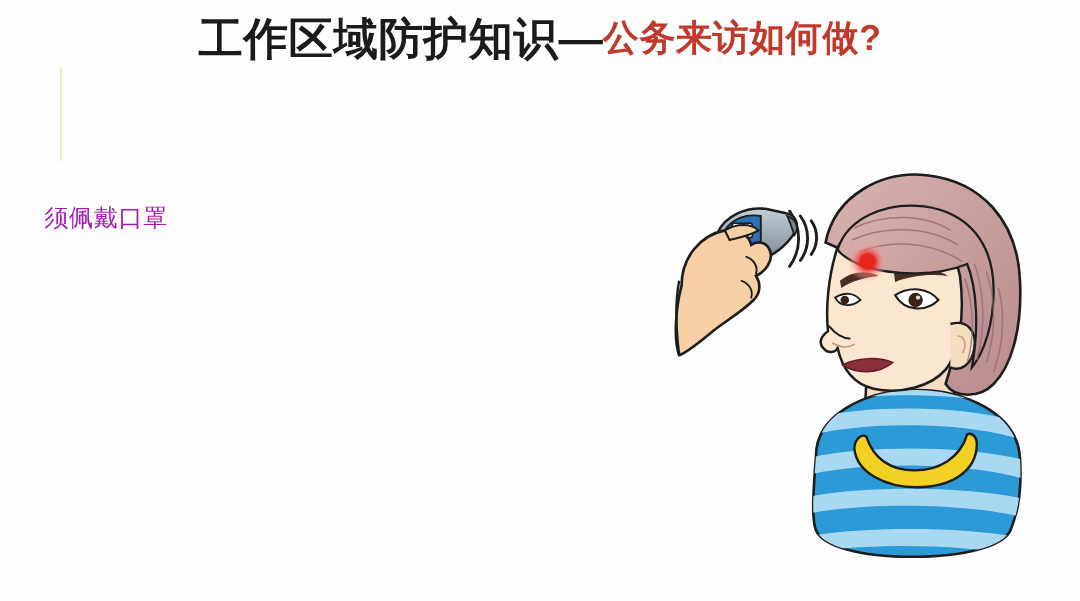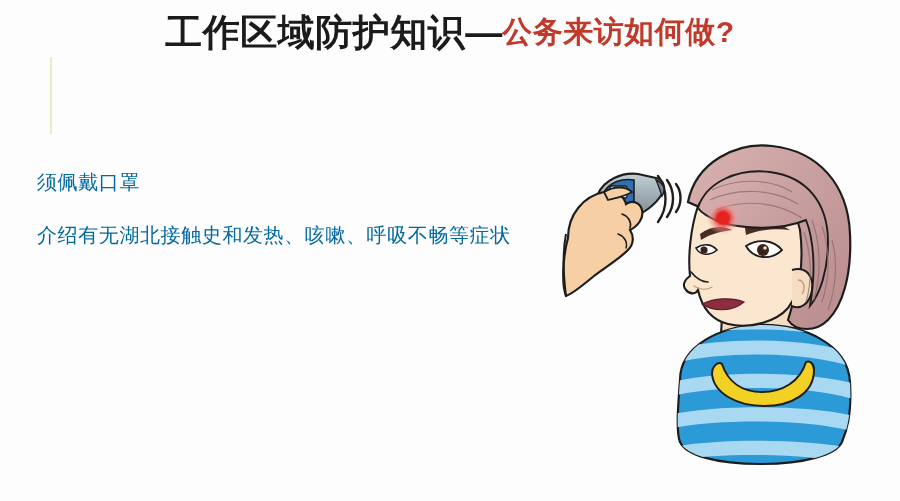--- a/index.html
+++ b/index.html
@@ -61,21 +61,21 @@
 
   
   #body-lines {
     position: absolute;
     left: 37px;
     top: 172px;
     width: 520px;
   }
   .body-line {
     font-size: 20px;
-    color: #0369a1;
+    color: #a21caf;
     letter-spacing: 0.6px;
     line-height: 1;
     margin-bottom: 33px;
     white-space: nowrap;
   }
   .body-line:last-child { margin-bottom: 0; }
 
   
   #illustration {
     position: absolute;
@@ -92,21 +92,20 @@
 <div id="slide">
 
   <div id="title-block">
     <span class="title-main">工作区域防护知识</span><span class="title-dash">—</span><span class="title-accent">公务来访如何做?</span>
   </div>
 
   <div id="deco-rule"></div>
 
   <div id="body-lines">
     <div class="body-line">须佩戴口罩</div>
-    <div class="body-line">介绍有无湖北接触史和发热、咳嗽、呼吸不畅等症状</div>
   </div>
 
   <div id="illustration">
     <svg viewBox="0 0 340 371" xmlns="http://www.w3.org/2000/svg">
       <defs>
         <radialGradient id="laserGlow" cx="50%" cy="50%" r="50%">
           <stop offset="0%" stop-color="#e8231f" stop-opacity="1"></stop>
           <stop offset="38%" stop-color="#e8231f" stop-opacity="0.85"></stop>
           <stop offset="70%" stop-color="#f08a8a" stop-opacity="0.5"></stop>
           <stop offset="100%" stop-color="#f4b5b5" stop-opacity="0"></stop>

